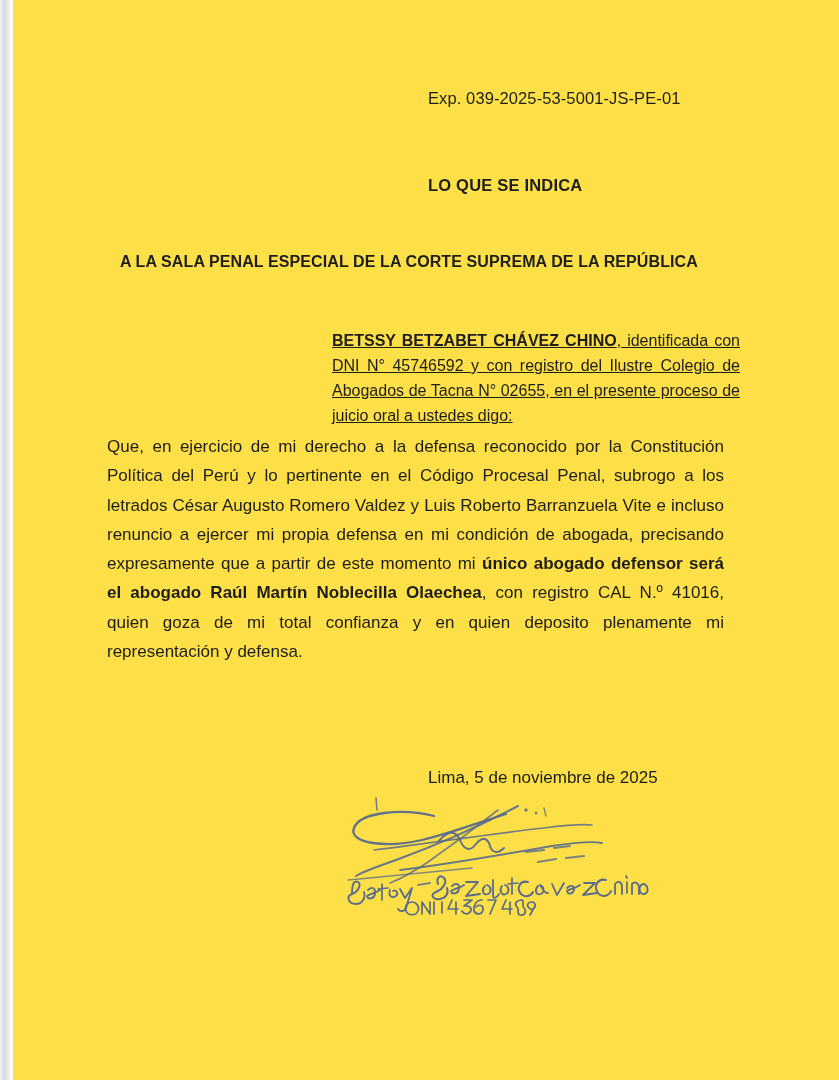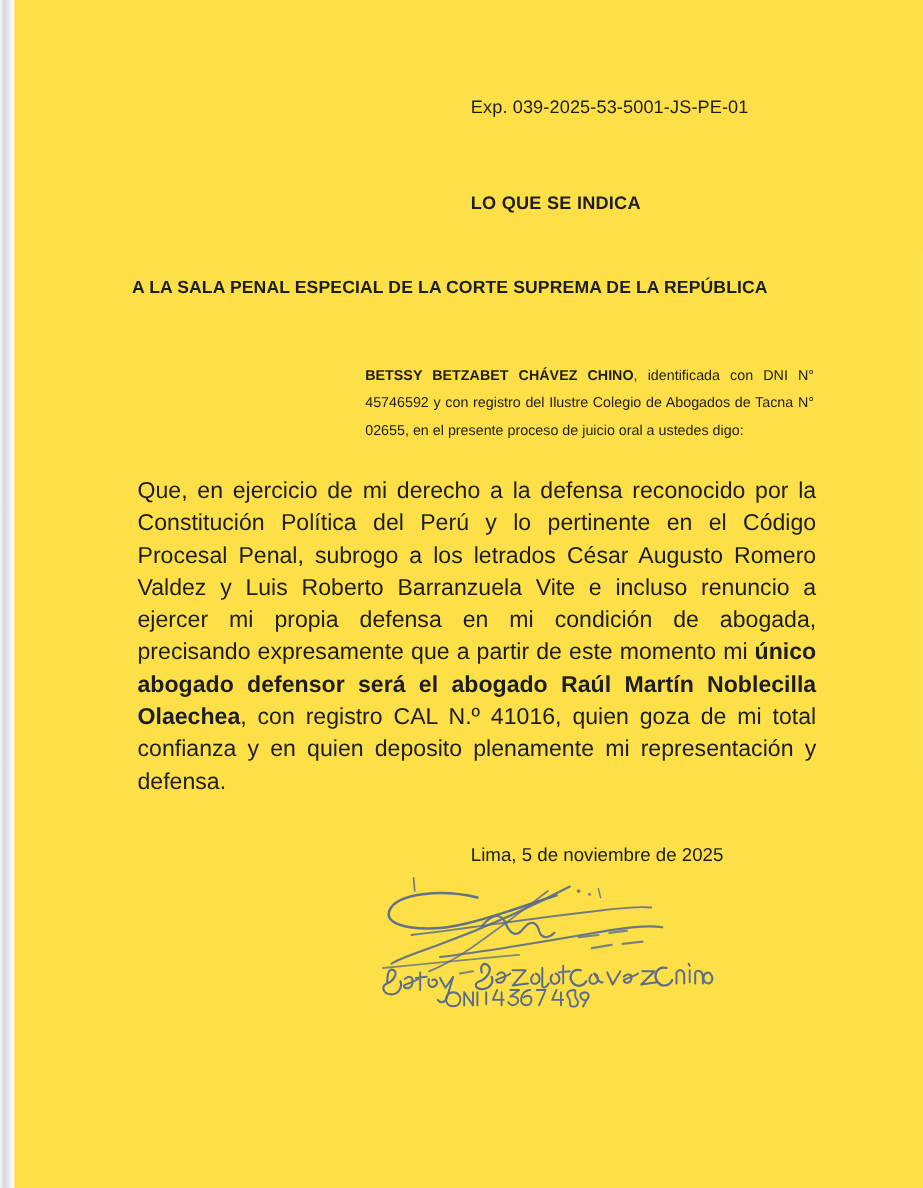--- a/index.html
+++ b/index.html
@@ -76,34 +76,35 @@
     letter-spacing: 0.1px;
     white-space: nowrap;
   }
 
   
   .ident-block {
     position: absolute;
     left: 332px;
     top: 328px;
     width: 408px;
-    font-size: 13px;
+    font-size: 16px;
     line-height: 25px;
     text-align: justify;
     text-justify: inter-word;
+    text-decoration: underline;
   }
   .ident-block b { font-weight: bold; }
 
   
   .body-block {
     position: absolute;
-    left: 125px;
+    left: 107px;
     top: 432px;
     width: 617px;
-    font-size: 21px;
+    font-size: 17px;
     line-height: 29.3px;
     text-align: justify;
     text-justify: inter-word;
   }
   .body-block b { font-weight: bold; }
 
   .closing-block {
     position: absolute;
     left: 123px;
     top: 689px;

